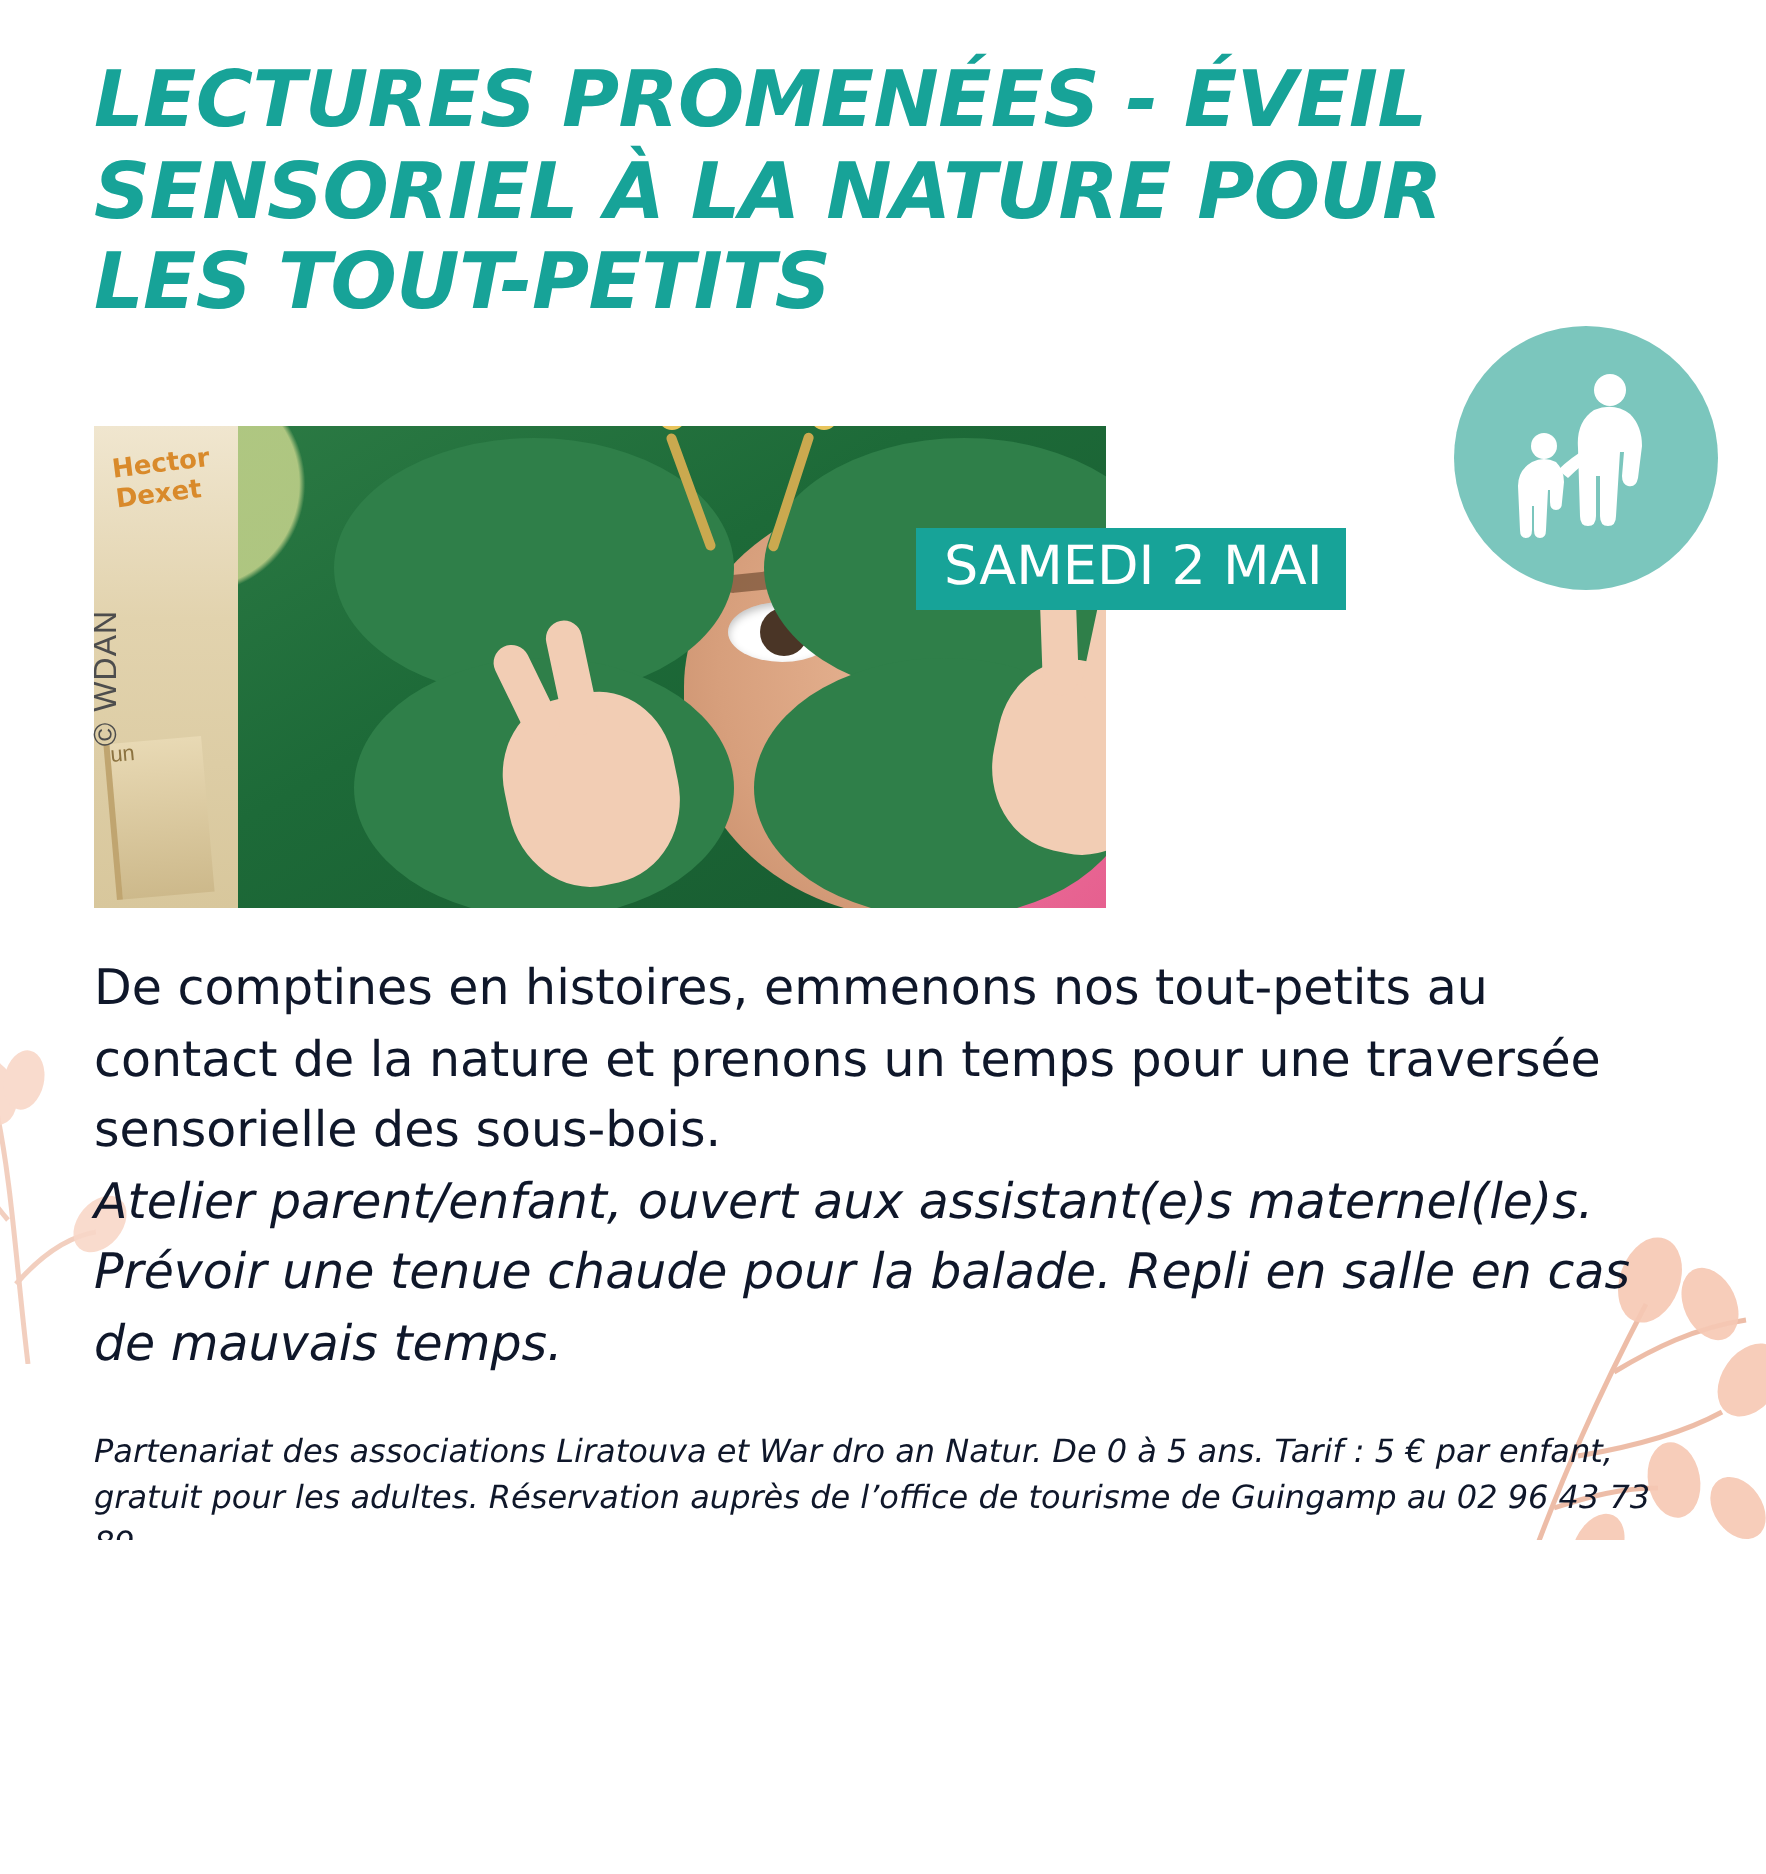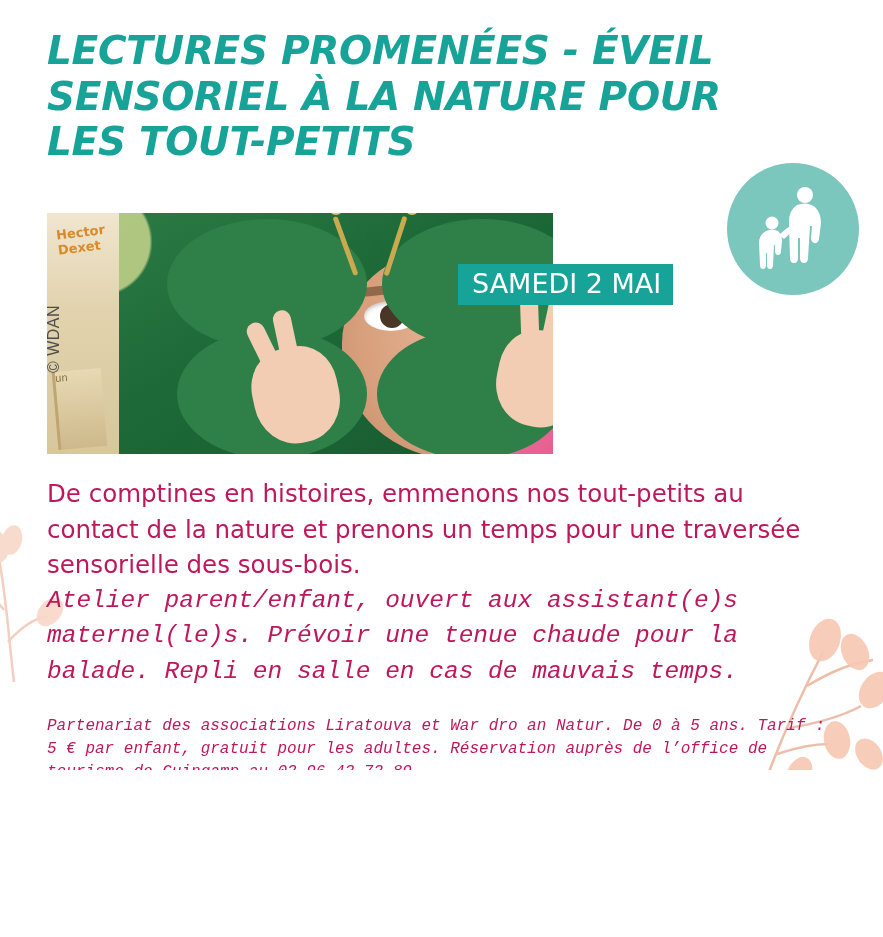--- a/index.html
+++ b/index.html
@@ -269,29 +269,29 @@
     letter-spacing: 0.5px;
     text-align: center;
   }
 
   
   .body-copy {
     position: absolute;
     left: 47px;
     top: 476px;
     width: 790px;
-    color: #be185d;
+    color: #0f172a;
   }
   .para {
     font-family: "DejaVu Sans", sans-serif;
     font-size: 24.5px;
     line-height: 1.45;
     margin: 0;
   }
-  .para.italic { font-style: italic; font-family: Liberation Mono, monospace; }
+  .para.italic { font-style: italic; }
   .para.spaced-top { margin-top: 26px; }
   .para.tight { font-size: 16px; line-height: 1.42; }
 </style>
 </head>
 <body>
 
 <div class="page">
 
   <svg class="flower-deco flower-left" viewBox="0 0 110 190" xmlns="http://www.w3.org/2000/svg">
     <g stroke="#e8a88c" stroke-width="2.5" fill="none">

